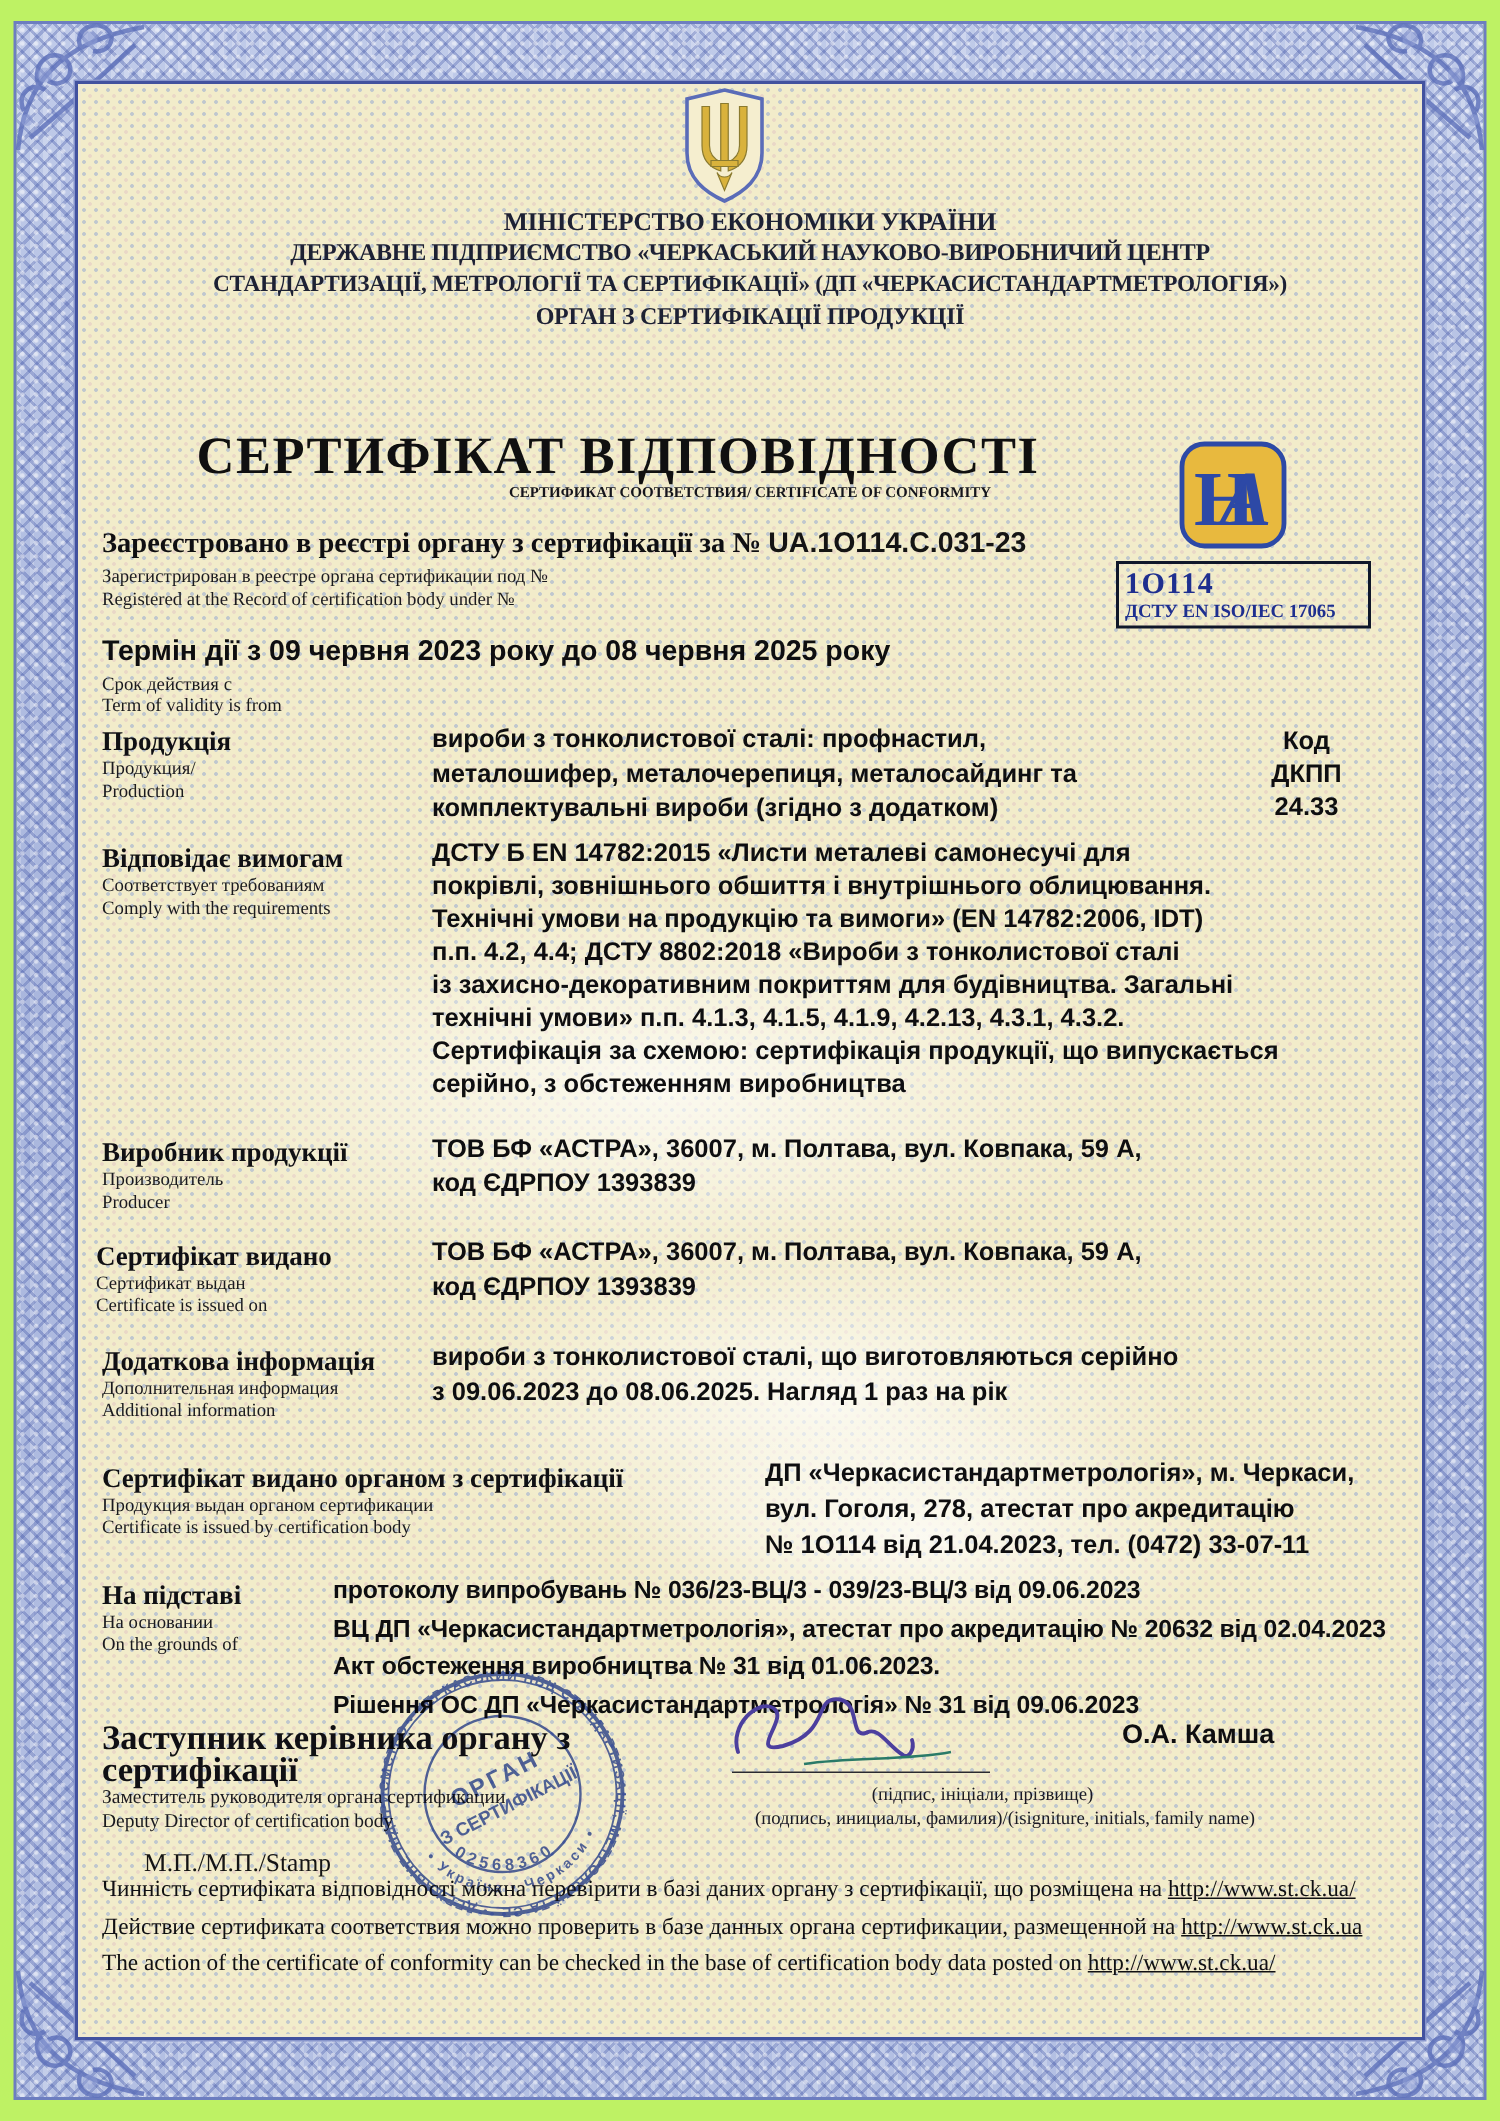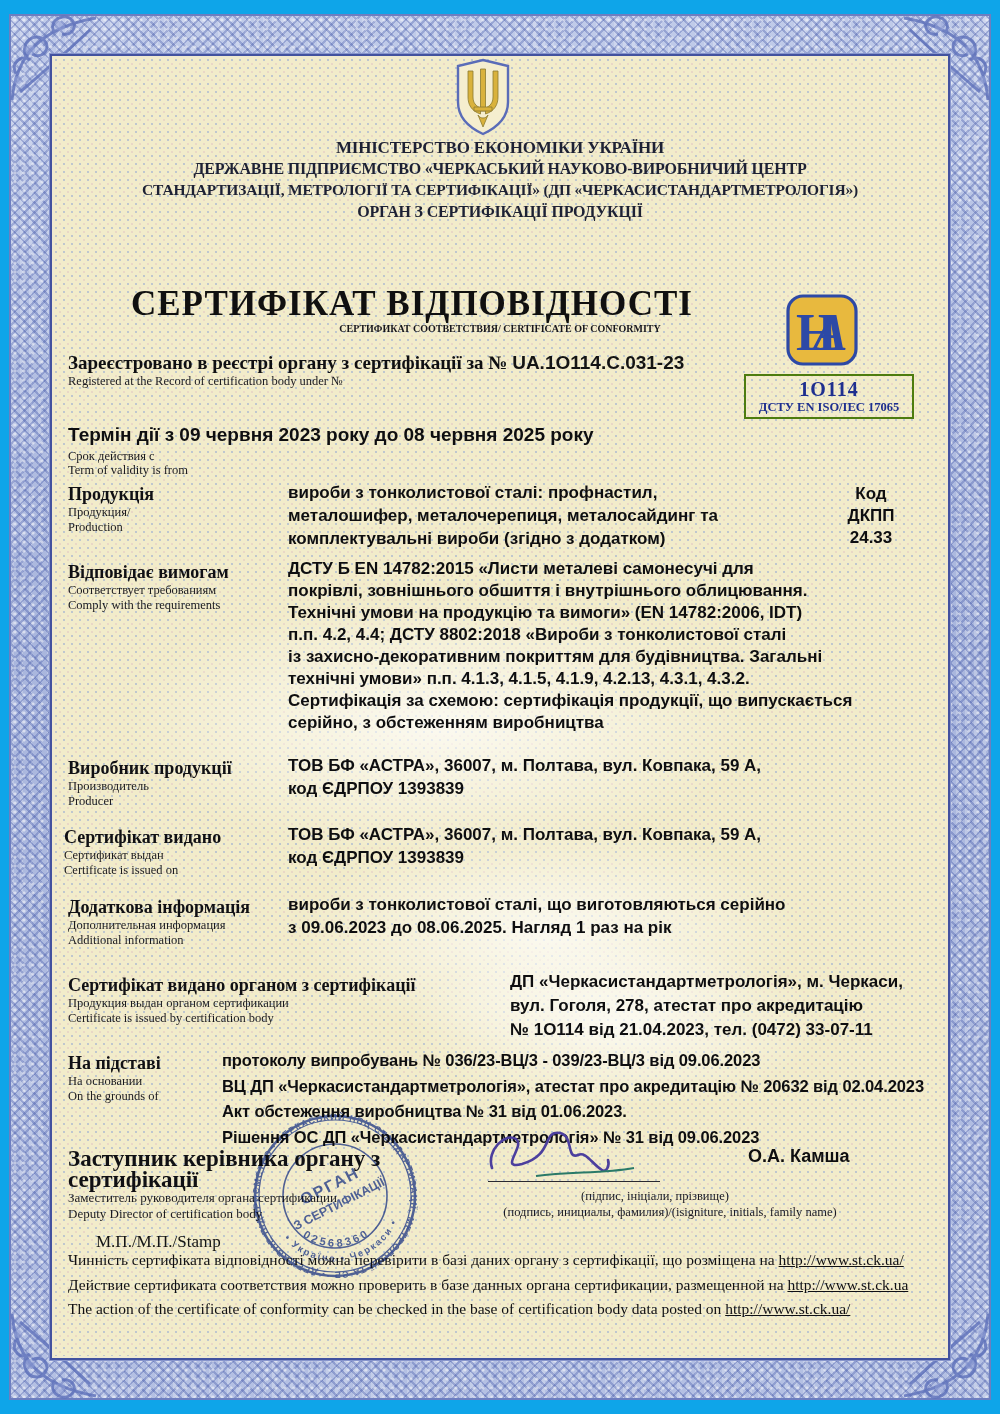--- a/index.html
+++ b/index.html
@@ -1,16 +1,16 @@
 <!DOCTYPE html>
 <html><head>
 <meta charset="utf-8">
 <style>
   html,body{margin:0;padding:0;background:#ffffff;}
-  .page{position:relative;width:1000px;height:1414px;background:#0ea5e9;overflow:hidden;
+  .page{position:relative;width:1000px;height:1414px;background:#bef264;overflow:hidden;
         font-family:"Liberation Serif",serif;color:#141414;}
   
   .band{position:absolute;inset:14px 9px;border:2px solid #6d7ec0;
     background:
       radial-gradient(circle at 4px 4px, rgba(255,255,255,.55) 1.2px, transparent 1.9px) 0 0/9px 9px,
       repeating-linear-gradient(45deg, rgba(62,82,165,.32) 0 2px, transparent 2px 7px),
       repeating-linear-gradient(-45deg, rgba(62,82,165,.30) 0 2px, transparent 2px 7px),
       repeating-linear-gradient(90deg, rgba(255,255,255,.22) 0 3px, transparent 3px 9px),
       linear-gradient(180deg,#c0cbe9,#a9b6dd 45%,#b4c0e3);}
   .inner{position:absolute;inset:58px 54px;background-color:#f2ecca;
@@ -31,21 +31,21 @@
   .cert-sub{width:1000px;text-align:center;font-weight:bold;font-size:10px;color:#15151c;}
   .reg-head{font-weight:bold;font-size:19px;color:#0f0f12;}
   .reg-num{font-family:"Liberation Sans",sans-serif;font-weight:bold;font-size:19px;}
   .sub-s{font-size:12.5px;color:#1a1a1f;line-height:15px;}
   .val{font-family:"Liberation Sans",sans-serif;font-weight:bold;font-size:17px;line-height:23px;
        color:#0e0e10;white-space:pre-line;}
   .lab-ua{font-weight:bold;font-size:18px;color:#101014;line-height:21px;}
   .validity-line{font-family:"Liberation Sans",sans-serif;font-weight:bold;font-size:19px;color:#0e0e10;}
   .code-box{font-family:"Liberation Sans",sans-serif;font-weight:bold;font-size:17px;line-height:22px;
             text-align:center;white-space:pre-line;color:#0e0e10;}
-  .acc-box{border:2px solid #4d7c0f;text-align:center;color:#1e2f8f;padding:2px 4px;}
+  .acc-box{border:2px solid #0f172a;color:#1e2f8f;padding:2px 4px;}
   .acc-code{font-weight:bold;font-size:20px;letter-spacing:1px;line-height:22px;}
   .acc-std{font-weight:bold;font-size:12.5px;line-height:15px;}
   .url{text-decoration:underline;}
   .bottom-line{font-size:15.5px;line-height:24.5px;color:#101013;}
   .sig-caption{font-size:12.5px;color:#1a1a24;line-height:16px;text-align:center;}
   .sig-name{font-family:"Liberation Sans",sans-serif;font-weight:bold;font-size:18px;color:#0e0e10;}
   .sig-rule{border-top:1.6px solid #2a2a30;}
   .stamp-wrap{mix-blend-mode:multiply;opacity:.88;}
 </style>
 </head>
@@ -132,20 +132,21 @@
   <div class="abs ministry m1" style="top:138px;left:0;">МІНІСТЕРСТВО ЕКОНОМІКИ УКРАЇНИ</div>
   <div class="abs ministry m2" style="top:160px;left:0;">ДЕРЖАВНЕ ПІДПРИЄМСТВО «ЧЕРКАСЬКИЙ НАУКОВО-ВИРОБНИЧИЙ ЦЕНТР</div>
   <div class="abs ministry m3" style="top:181px;left:0;">СТАНДАРТИЗАЦІЇ, МЕТРОЛОГІЇ ТА СЕРТИФІКАЦІЇ» (ДП «ЧЕРКАСИСТАНДАРТМЕТРОЛОГІЯ»)</div>
   <div class="abs ministry m4" style="top:203px;left:0;">ОРГАН З СЕРТИФІКАЦІЇ ПРОДУКЦІЇ</div>
 
   <div class="abs cert-title" style="top:284px;left:0;">СЕРТИФІКАТ ВІДПОВІДНОСТІ</div>
   <div class="abs cert-sub" style="top:323px;left:0;">СЕРТИФИКАТ СООТВЕТСТВИЯ/ CERTIFICATE OF CONFORMITY</div>
 
   <div class="abs" style="top:352px;left:68px;width:700px;">
     <span class="reg-head">Зареєстровано в реєстрі органу з сертифікації за № </span><span class="reg-num">UA.1О114.С.031-23</span>
+    <div class="sub-s" style="margin-top:3px;">Зарегистрирован в реестре органа сертификации под №</div>
     <div class="sub-s">Registered at the Record of certification body under №</div>
   </div>
 
   <svg class="abs" style="left:786px;top:294px;width:72px;height:72px;" viewBox="0 0 72 72">
     <rect x="2" y="2" width="68" height="68" rx="15" fill="#e8b93e" stroke="#2d49a6" stroke-width="3.2"></rect>
     <g fill="#2d49a6" font-family="Liberation Serif, serif" font-weight="bold" font-size="52">
       <text x="10" y="56">Н</text>
       <text x="27" y="56" font-style="italic">А</text>
     </g>
   </svg>

